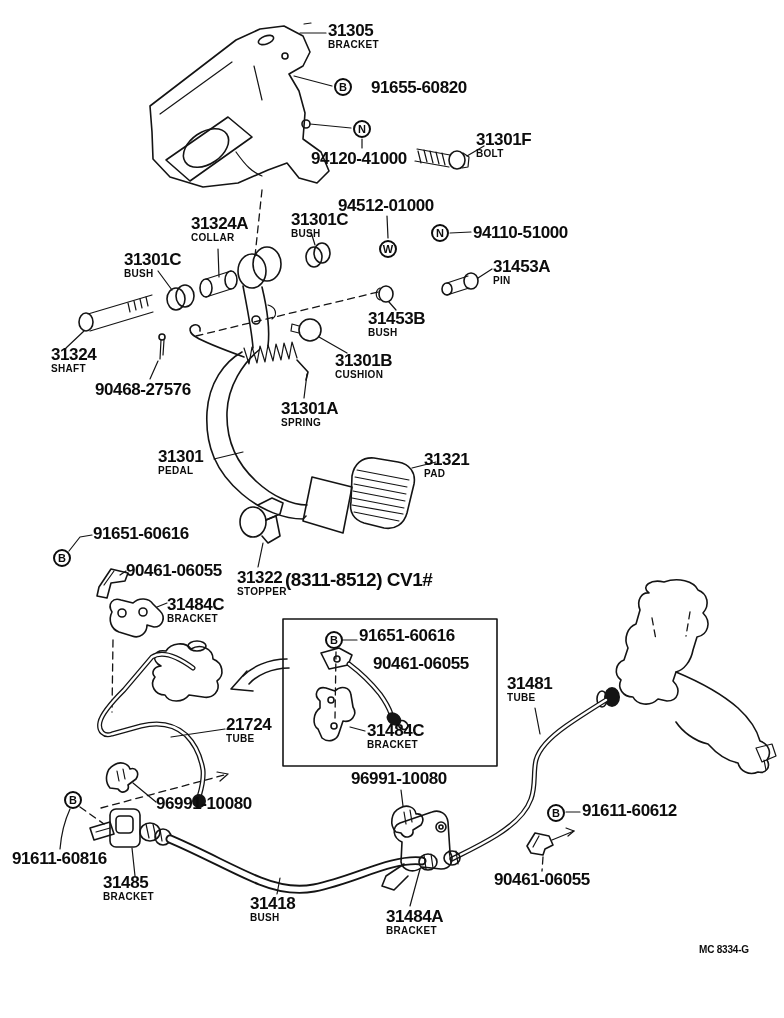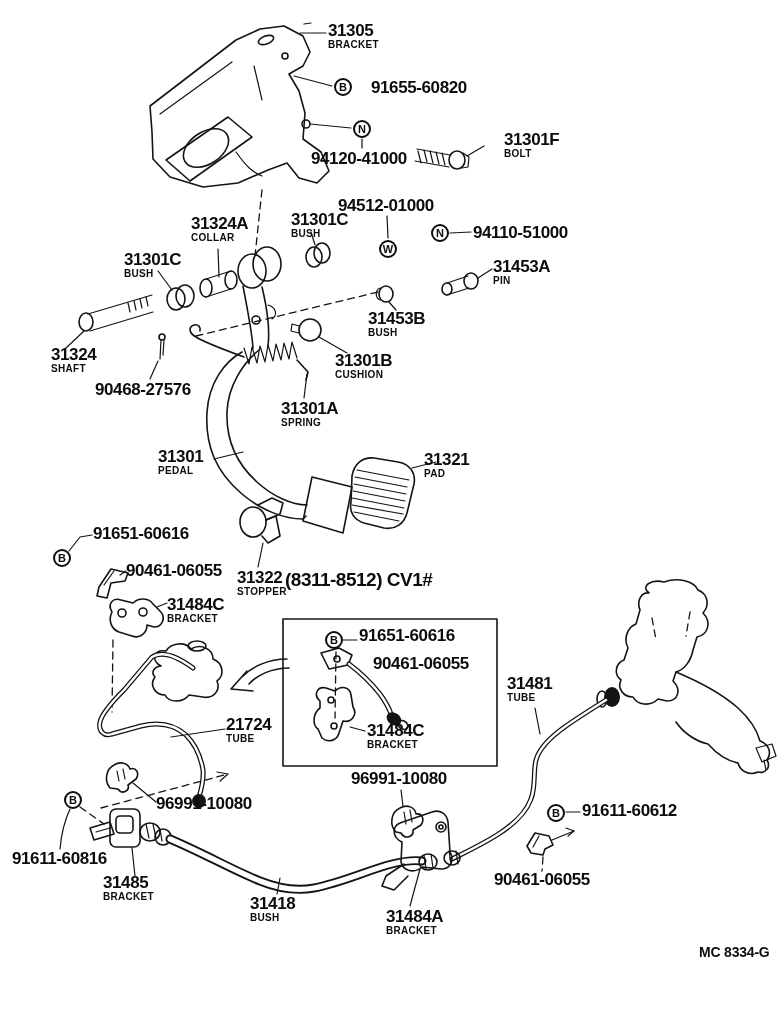--- a/index.html
+++ b/index.html
@@ -13,21 +13,21 @@
   svg.art .tubew{stroke:#ffffff;stroke-width:2.4;}
   svg.art .hoseb{stroke-width:9;}
   svg.art .hosew{stroke:#ffffff;stroke-width:5.2;}
   svg.art .fillb{fill:#141414;stroke:none;}
   .lbl{position:absolute;}
   .code{display:block;font-weight:bold;font-size:17px;letter-spacing:-0.4px;line-height:1.0;white-space:nowrap;}
   .sub{display:block;font-weight:bold;font-size:10px;letter-spacing:0.3px;line-height:1.15;white-space:nowrap;}
   .fast{position:absolute;width:18px;height:18px;border:2px solid #0c0c0c;border-radius:50%;
         font-weight:bold;font-size:11px;line-height:14px;text-align:center;box-sizing:border-box;background:#fff;}
   .caption{position:absolute;font-weight:bold;font-size:19px;letter-spacing:-0.5px;white-space:nowrap;}
-  .footer{position:absolute;font-weight:bold;font-size:14px;letter-spacing:-0.2px;white-space:nowrap;text-align:right;}
+  .footer{position:absolute;font-weight:bold;font-size:10px;letter-spacing:-0.2px;white-space:nowrap;text-align:right;}
 </style>
 </head>
 <body>
 
 <div class="stage">
 
 <svg class="art" width="784" height="1018" viewBox="0 0 784 1018">
 
   <g>
     <path d="M152,132 L150,106 L236,40 L260,29 L284,26 L303,36 L310,52 L303,66 L289,74 L299,91 L305,113 L303,139 L321,152 L329,171 L317,183 L299,178 L287,163 L268,170 L238,183 L203,187 L170,177 L153,159 Z"></path>
@@ -263,21 +263,21 @@
   <div class="lbl" style="left:328px;top:22px">
       <span class="code">31305</span>
       <span class="sub">BRACKET</span>
     </div>
   <div class="lbl" style="left:371px;top:79px">
       <span class="code">91655-60820</span>
     </div>
   <div class="lbl" style="left:311px;top:150px">
       <span class="code">94120-41000</span>
     </div>
-  <div class="lbl" style="left:504px;top:131px">
+  <div class="lbl" style="left:476px;top:131px">
       <span class="code">31301F</span>
       <span class="sub">BOLT</span>
     </div>
   <div class="lbl" style="left:338px;top:197px">
       <span class="code">94512-01000</span>
     </div>
   <div class="lbl" style="left:291px;top:211px">
       <span class="code">31301C</span>
       <span class="sub">BUSH</span>
     </div>

